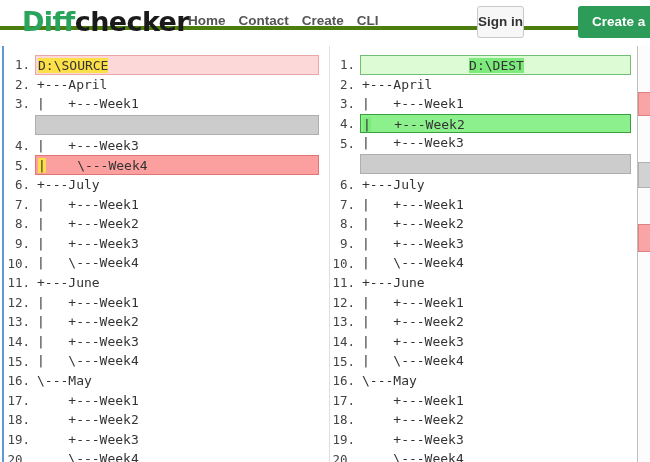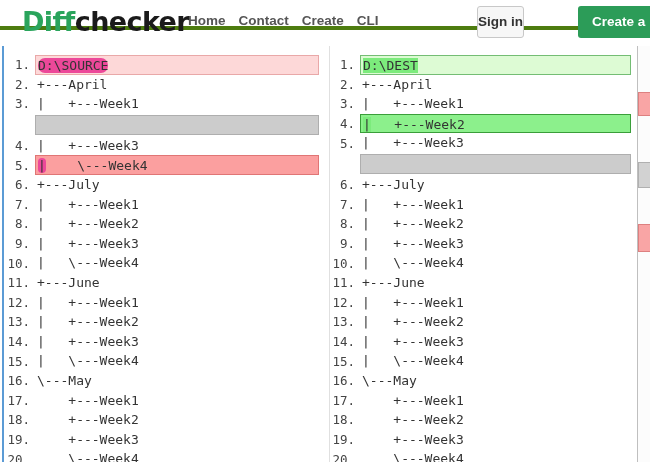--- a/index.html
+++ b/index.html
@@ -168,29 +168,30 @@
   }
   .row.hl-removed-strong .content {
     background: #fb9f9f;
     border: 1px solid #e07575;
     margin-right: 6px;
   }
   .row.hl-added-soft .content {
     background: #ddfbd4;
     border: 1px solid #74bd74;
     margin-right: 6px;
+    text-align: center;
   }
   .row.hl-added-strong .content {
     background: #8cf08c;
     border: 1px solid #3a9e3a;
     margin-right: 6px;
   }
 
   
-  .word-removed { background: #ec4899; border-radius: 7px; }
+  .word-removed { background: #fde047; }
   .word-added   { background: #7ceb7c; }
 
   
   .row.filler { height: 22px; }
   .row.filler .content {
     background: #cccccc;
     border: 1px solid #aeaeae;
     margin-right: 6px;
     height: 20px;
   }

